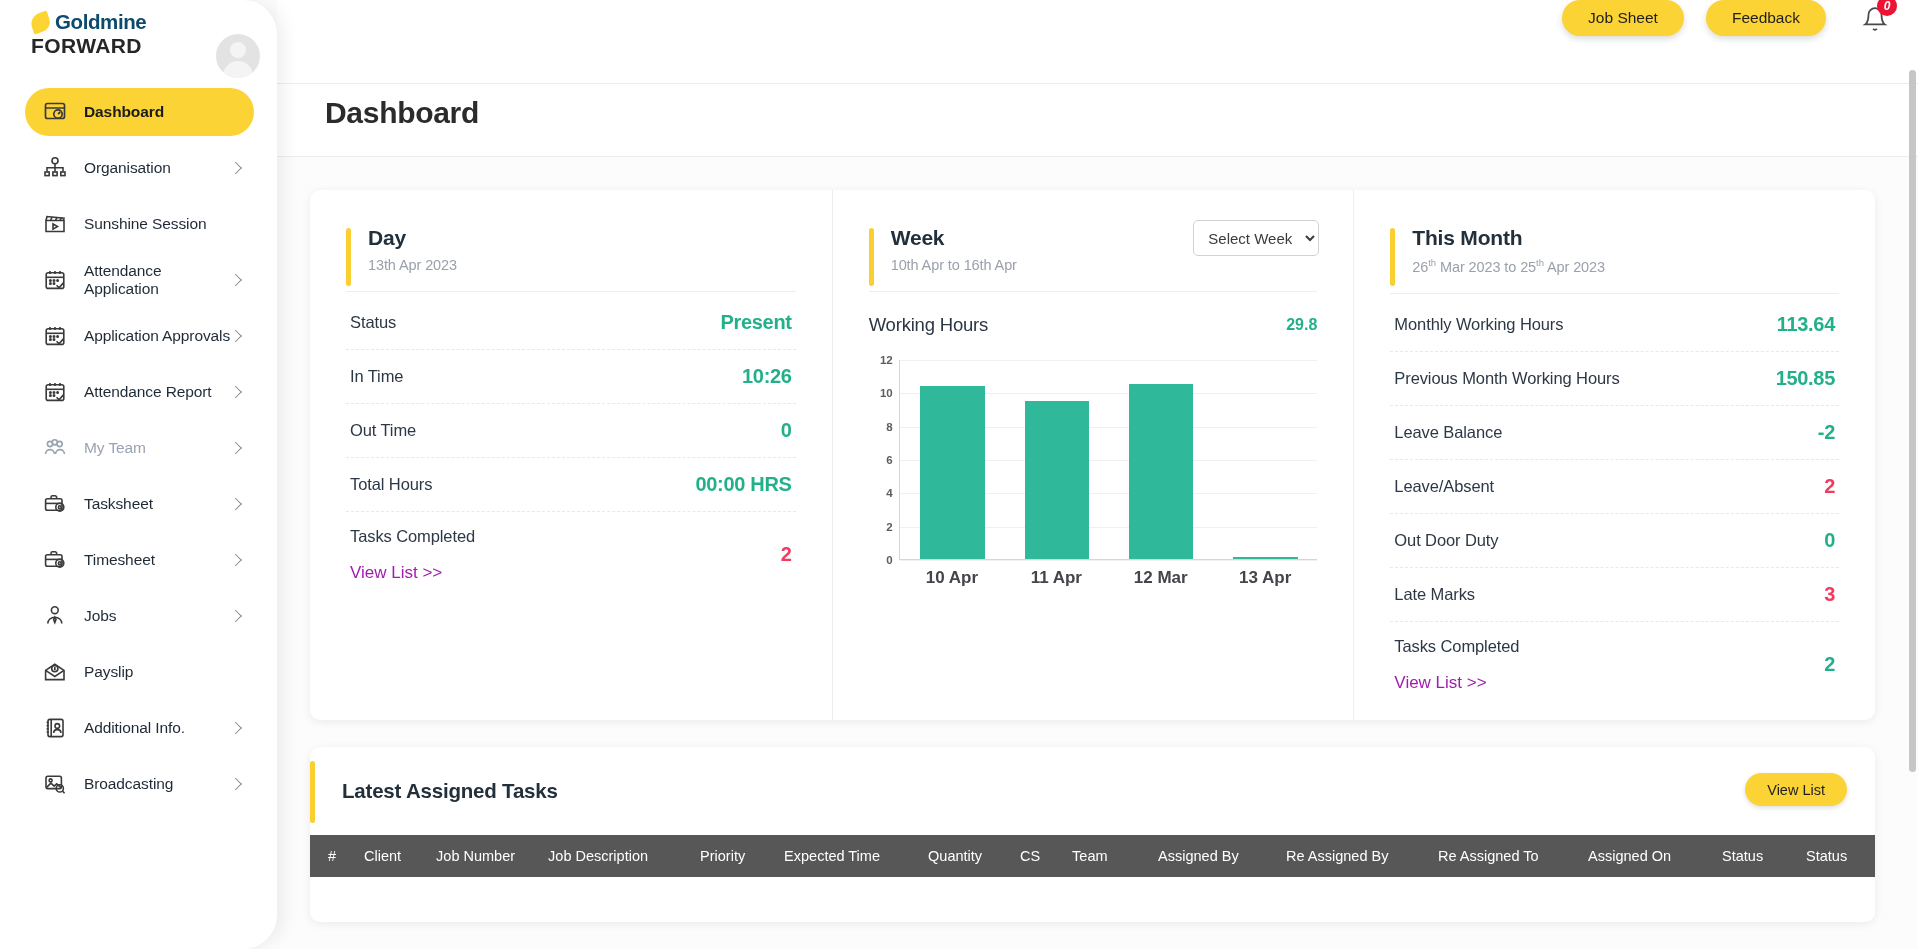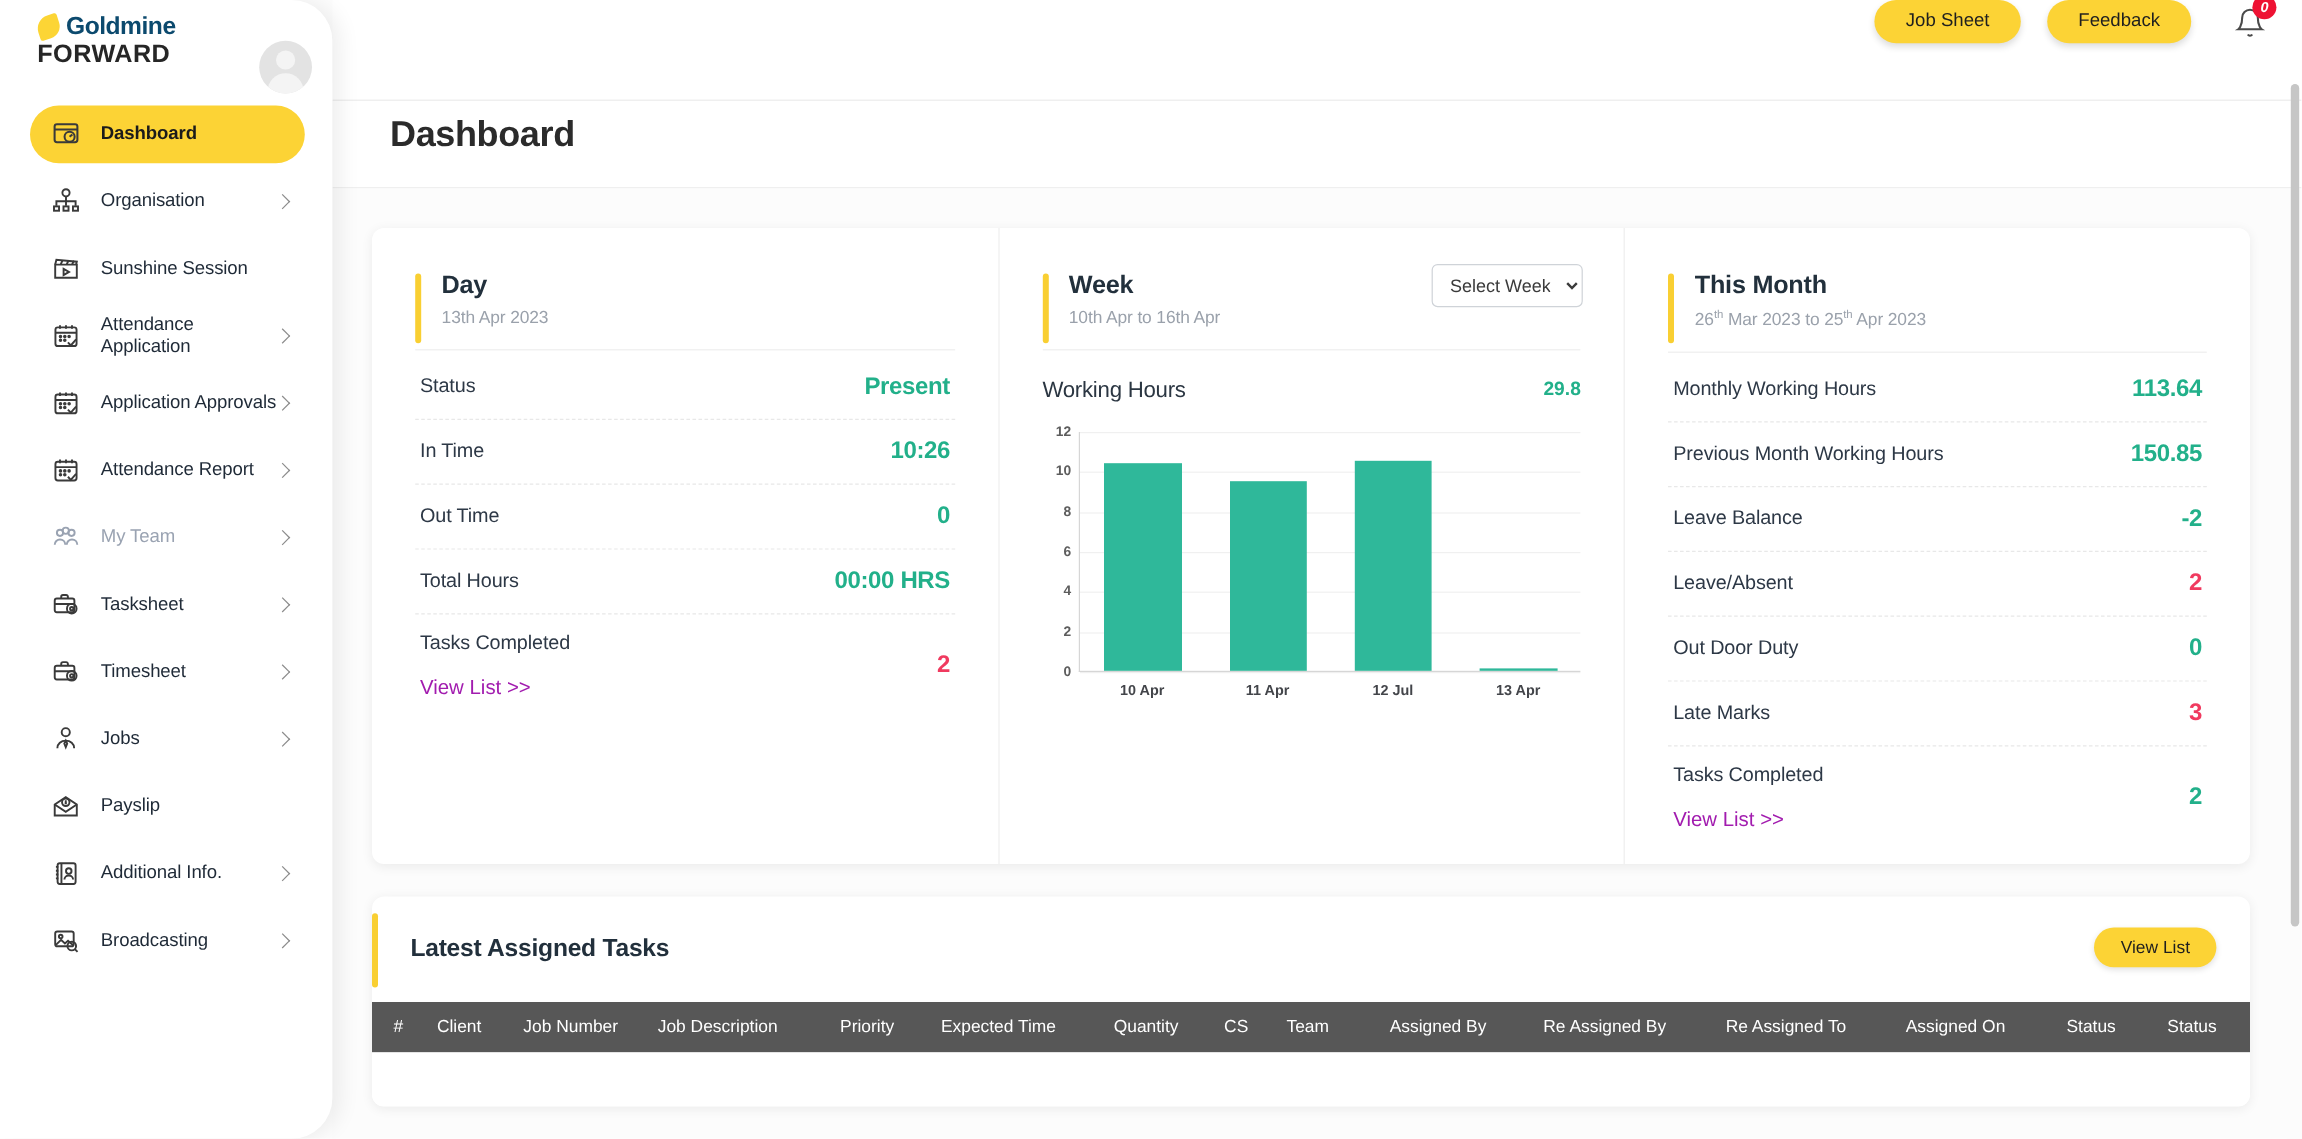--- a/index.html
+++ b/index.html
@@ -177,21 +177,21 @@
   .chart-title { font-size: 18.5px; color: #2b3642; letter-spacing: -0.2px; }
   .chart-total { font-size: 16px; font-weight: bold; color: #22b08a; }
   .chart-wrap { position: relative; margin-top: 18px; height: 250px; }
   .plot { position: absolute; left: 30px; right: 0; top: 6px; height: 200px; border-left: 1px solid #d6d6d6; border-bottom: 1px solid #d6d6d6; }
   .gridline { position: absolute; left: 0; right: 0; height: 1px; background: #f0f0f0; }
   .ytick { position: absolute; right: calc(100% + 7px); transform: translateY(-50%); font-size: 11.5px; font-weight: bold; color: #5d5d5d; }
   .bars { position: absolute; left: 1px; right: 0; bottom: 0; top: 0; display: flex; }
   .bar-slot { flex: 1 1 0; position: relative; display: flex; align-items: flex-end; justify-content: center; }
   .bar { width: 62%; background: #2fb89a; }
   .xlabels { position: absolute; left: 31px; right: 0; top: 214px; display: flex; }
-  .xlabel { flex: 1 1 0; text-align: center; font-size: 12px; font-weight: bold; color: #43454a; }
+  .xlabel { flex: 1 1 0; text-align: center; font-size: 17px; font-weight: bold; color: #43454a; }
 
   
   .tasks-panel {
     position: absolute; left: 33px; top: 590px;
     width: 1565px; height: 175px;
     background: #fff; border-radius: 10px;
     box-shadow: 0 2px 10px rgba(0,0,0,0.07);
     overflow: hidden;
   }
   .tasks-head { position: relative; height: 88px; display: flex; align-items: center; padding-left: 32px; }
@@ -504,21 +504,21 @@
                   <div class="bar" title="12 Apr: 10.5" style="height: 175px; background: rgb(47, 184, 154);"></div>
                 </div>
                 <div class="bar-slot">
                   <div class="bar" title="13 Apr: 0.1" style="height: 2px; background: rgb(47, 184, 154);"></div>
                 </div>
               </div>
           </div>
           <div class="xlabels" id="xlabels">
               <span class="xlabel">10 Apr</span>
               <span class="xlabel">11 Apr</span>
-              <span class="xlabel">12 Jul</span>
+              <span class="xlabel">12 Mar</span>
               <span class="xlabel">13 Apr</span>
             </div>
         </div>
       </div>
 
       <div class="card-col">
         <div class="card-head">
           <span class="card-head-bar"></span>
           <div class="card-title">This Month</div>
           <div class="card-sub" id="month-sub">26<sup>th</sup> Mar 2023 to 25<sup>th</sup> Apr 2023</div>

